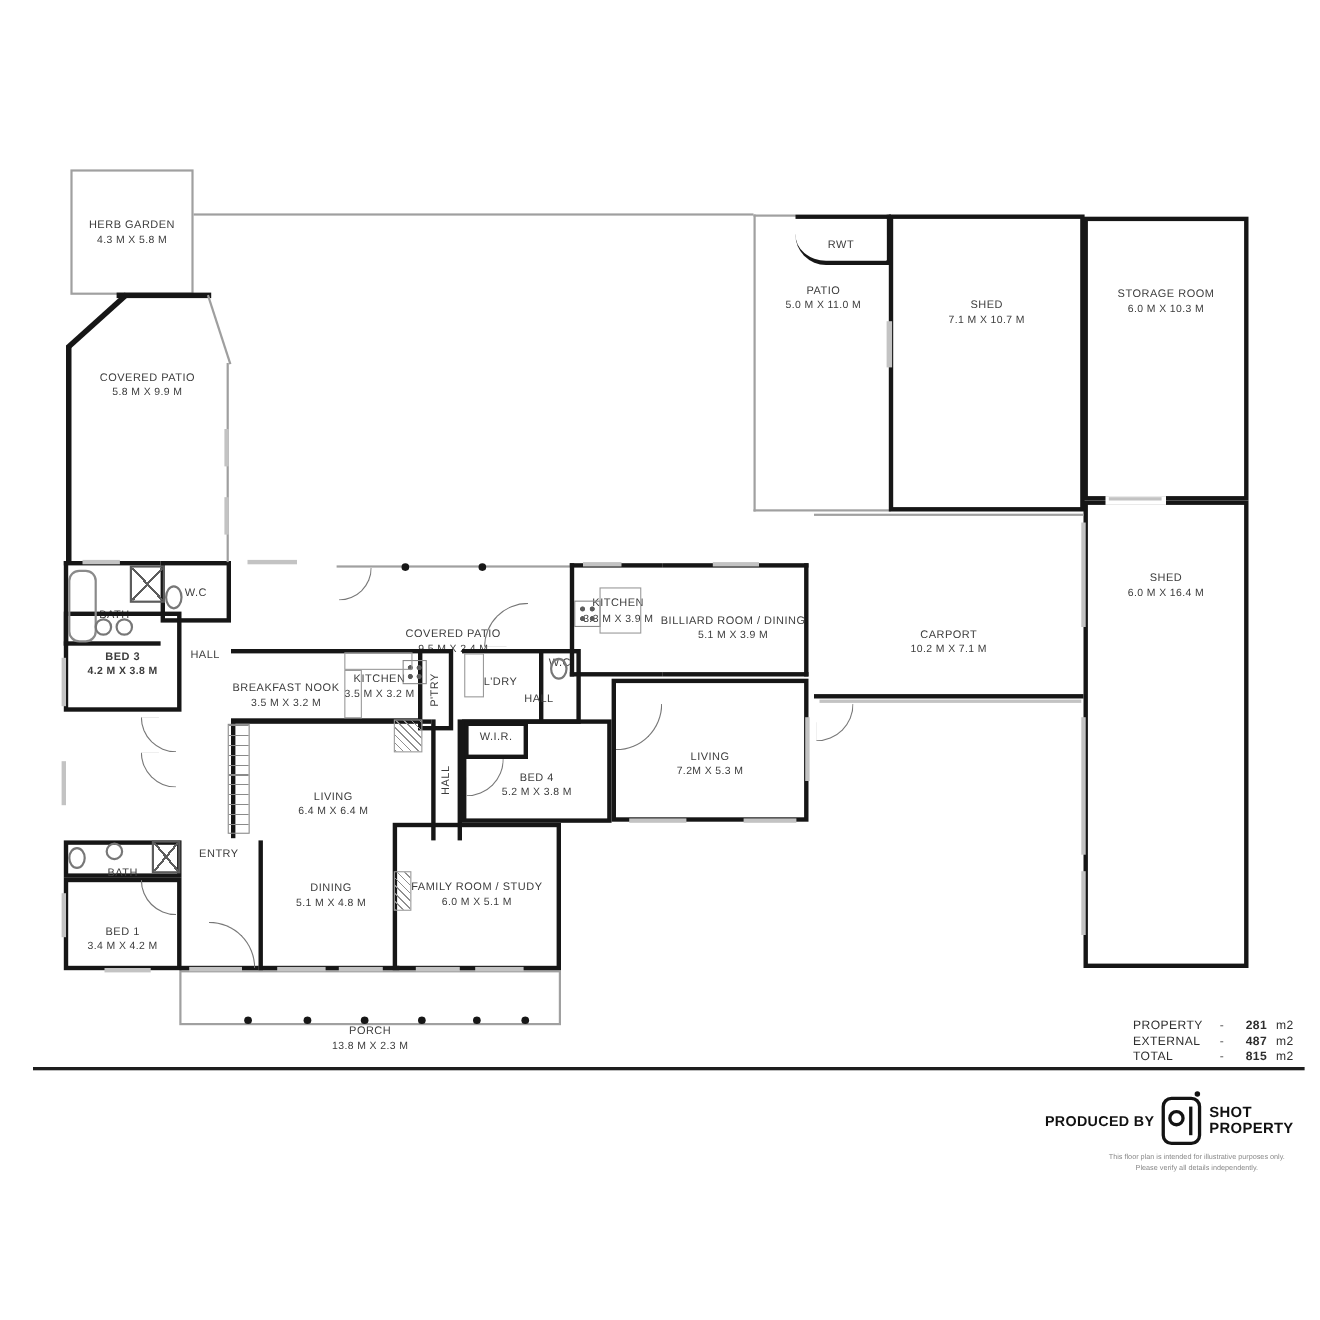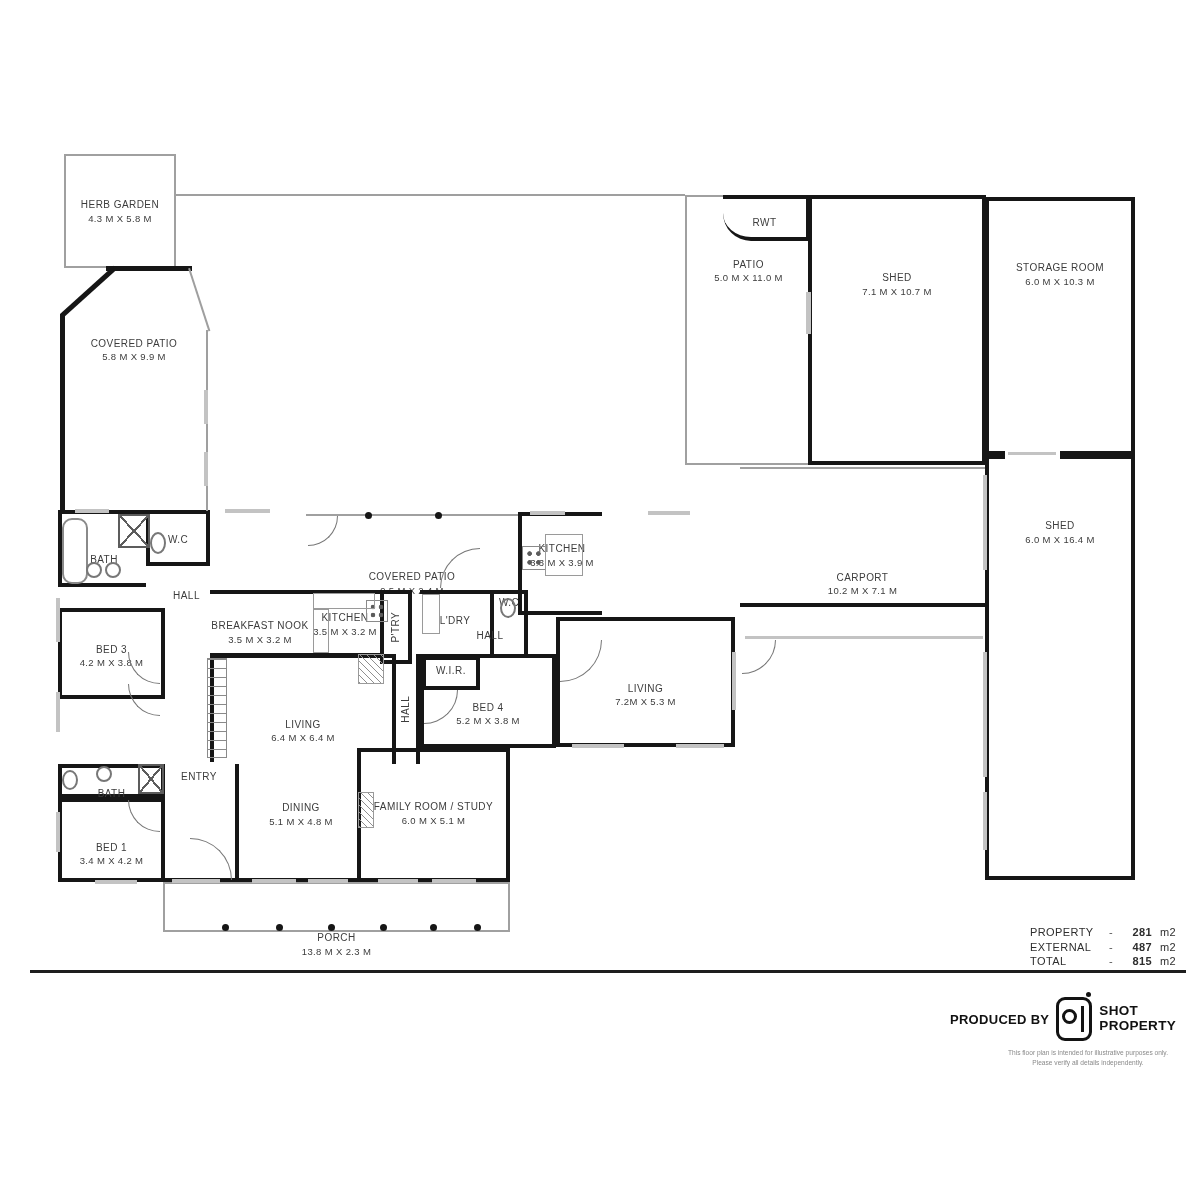--- a/index.html
+++ b/index.html
@@ -96,21 +96,21 @@
           <div class="rn">STORAGE ROOM</div>
           <div class="rd">6.0 M X 10.3 M</div>
         </div>
       </div>
       <div class="room" style="left: 985px; top: 455px; width: 150px; height: 425px; border-width: 4px; border-style: solid; border-color: rgb(22, 22, 22);">
         <div class="rlabel" style="padding-top: 43%;">
           <div class="rn">SHED</div>
           <div class="rd">6.0 M X 16.4 M</div>
         </div>
       </div>
-      <div class="room" style="left: 740px; top: 467px; width: 245px; height: 140px; border-top: 2px solid rgb(160, 160, 160); border-right: none; border-bottom: 4px solid rgb(22, 22, 22); border-left: none;">
+      <div class="room" style="left: 740px; top: 467px; width: 245px; height: 168px; border-top: 2px solid rgb(160, 160, 160); border-right: none; border-bottom: 4px solid rgb(22, 22, 22); border-left: none;">
         <div class="rlabel" style="padding-top: 42%;">
           <div class="rn">CARPORT</div>
           <div class="rd">10.2 M X 7.1 M</div>
         </div>
       </div>
       <div class="room" style="left: 163px; top: 882px; width: 347px; height: 50px; border-width: 2px; border-style: solid; border-color: rgb(160, 160, 160);">
         <div class="rlabel" style="padding-top: 14%;">
           <div class="rn">PORCH</div>
           <div class="rd">13.8 M X 2.3 M</div>
         </div>
@@ -130,20 +130,26 @@
           <div class="rn">COVERED PATIO</div>
           <div class="rd">9.5 M X 2.4 M</div>
         </div>
       </div>
       <div class="room" style="left: 518px; top: 512px; width: 84px; height: 103px; border-top: 4px solid rgb(22, 22, 22); border-right: none; border-bottom: 4px solid rgb(22, 22, 22); border-left: 4px solid rgb(22, 22, 22);">
         <div class="rlabel" style="padding-top: 34%;">
           <div class="rn">KITCHEN</div>
           <div class="rd">3.3 M X 3.9 M</div>
         </div>
       </div>
+      <div class="room" style="left: 602px; top: 512px; width: 133px; height: 103px; border-top: 4px solid rgb(22, 22, 22); border-right: 4px solid rgb(22, 22, 22); border-bottom: 4px solid rgb(22, 22, 22); border-left: none;">
+        <div class="rlabel" style="padding-top: 33%;">
+          <div class="rn">BILLIARD ROOM / DINING</div>
+          <div class="rd">5.1 M X 3.9 M</div>
+        </div>
+      </div>
       <div class="room" style="left: 163px; top: 566px; width: 47px; height: 90px; border-width: initial; border-style: none; border-color: initial;">
         <div class="rlabel" style="padding-top: 50%;">
           <div class="rn">HALL</div>
         </div>
       </div>
       <div class="room" style="left: 210px; top: 590px; width: 100px; height: 67px; border-top: 4px solid rgb(22, 22, 22); border-right: none; border-bottom: 4px solid rgb(22, 22, 22); border-left: none;">
         <div class="rlabel" style="padding-top: 26%;">
           <div class="rn">BREAKFAST NOOK</div>
           <div class="rd">3.5 M X 3.2 M</div>
         </div>
@@ -167,21 +173,21 @@
       <div class="room" style="left: 490px; top: 590px; width: 38px; height: 68px; border-width: 4px; border-style: solid; border-color: rgb(22, 22, 22);">
         <div class="rlabel" style="padding-top: 10%;">
           <div class="rn">W.C</div>
         </div>
       </div>
       <div class="room" style="left: 455px; top: 624px; width: 70px; height: 32px; border-width: initial; border-style: none; border-color: initial;">
         <div class="rlabel" style="padding-top: 8%;">
           <div class="rn">HALL</div>
         </div>
       </div>
-      <div class="room" style="left: 58px; top: 608px; width: 107px; height: 91px; border-width: 4px; border-style: solid; border-color: rgb(22, 22, 22);">
+      <div class="room" style="left: 58px; top: 556px; width: 107px; height: 91px; border-width: 4px; border-style: solid; border-color: rgb(22, 22, 22); font-weight: bold;">
         <div class="rlabel" style="padding-top: 32%;">
           <div class="rn">BED 3</div>
           <div class="rd">4.2 M X 3.8 M</div>
         </div>
       </div>
       <div class="room" style="left: 210px; top: 654px; width: 182px; height: 108px; border-top: 4px solid rgb(22, 22, 22); border-right: none; border-bottom: none; border-left: 4px solid rgb(22, 22, 22);">
         <div class="rlabel" style="padding-top: 34%;">
           <div class="rn">LIVING</div>
           <div class="rd">6.4 M X 6.4 M</div>
         </div>

